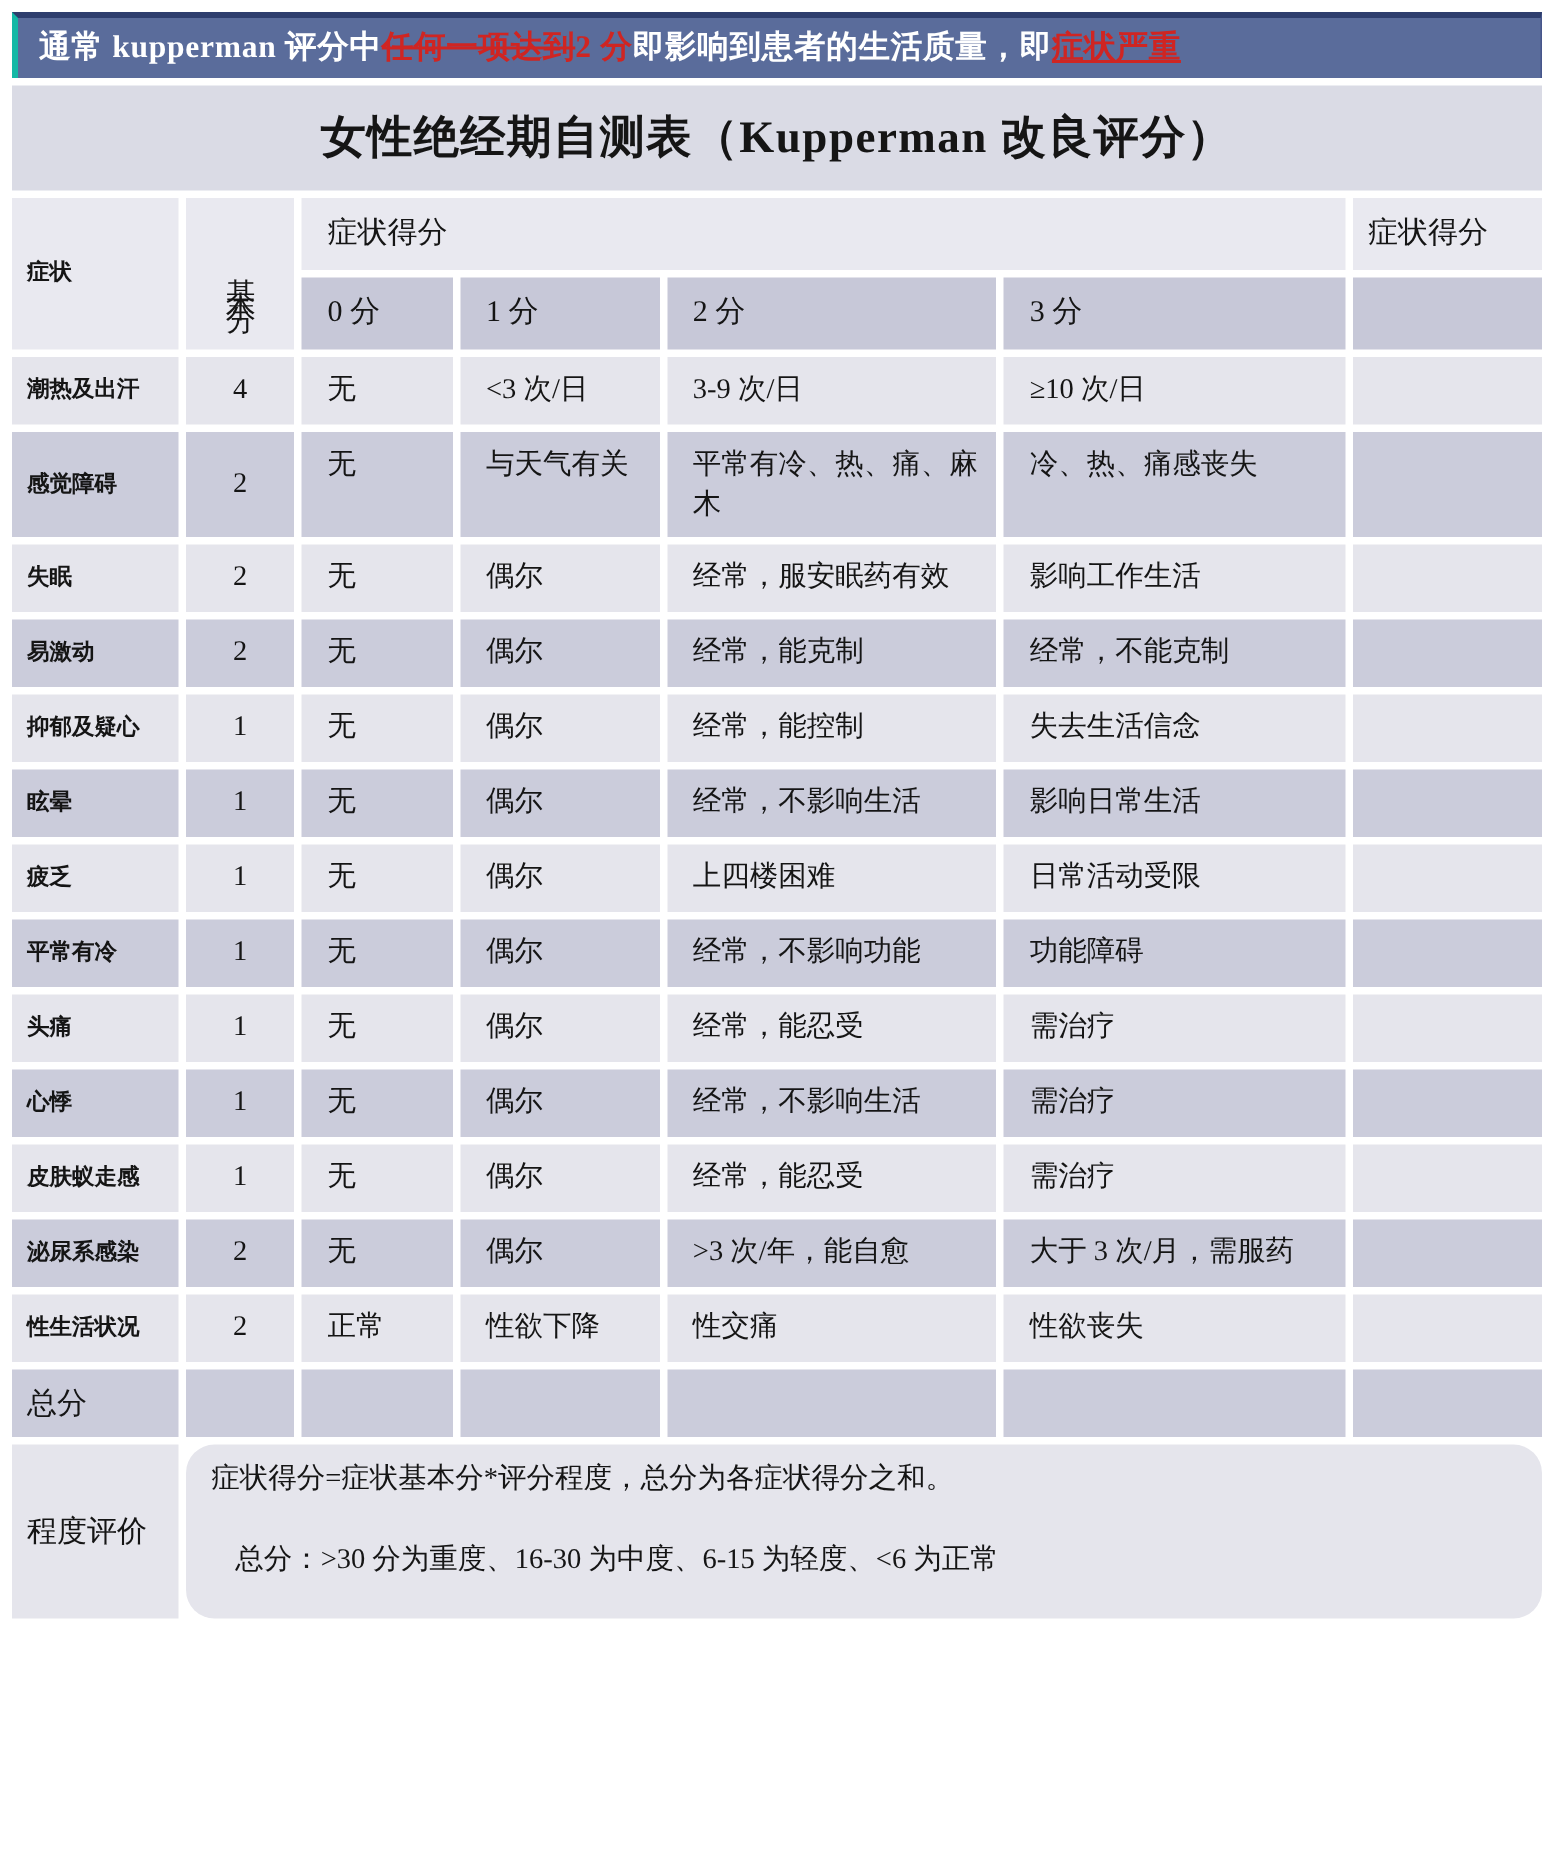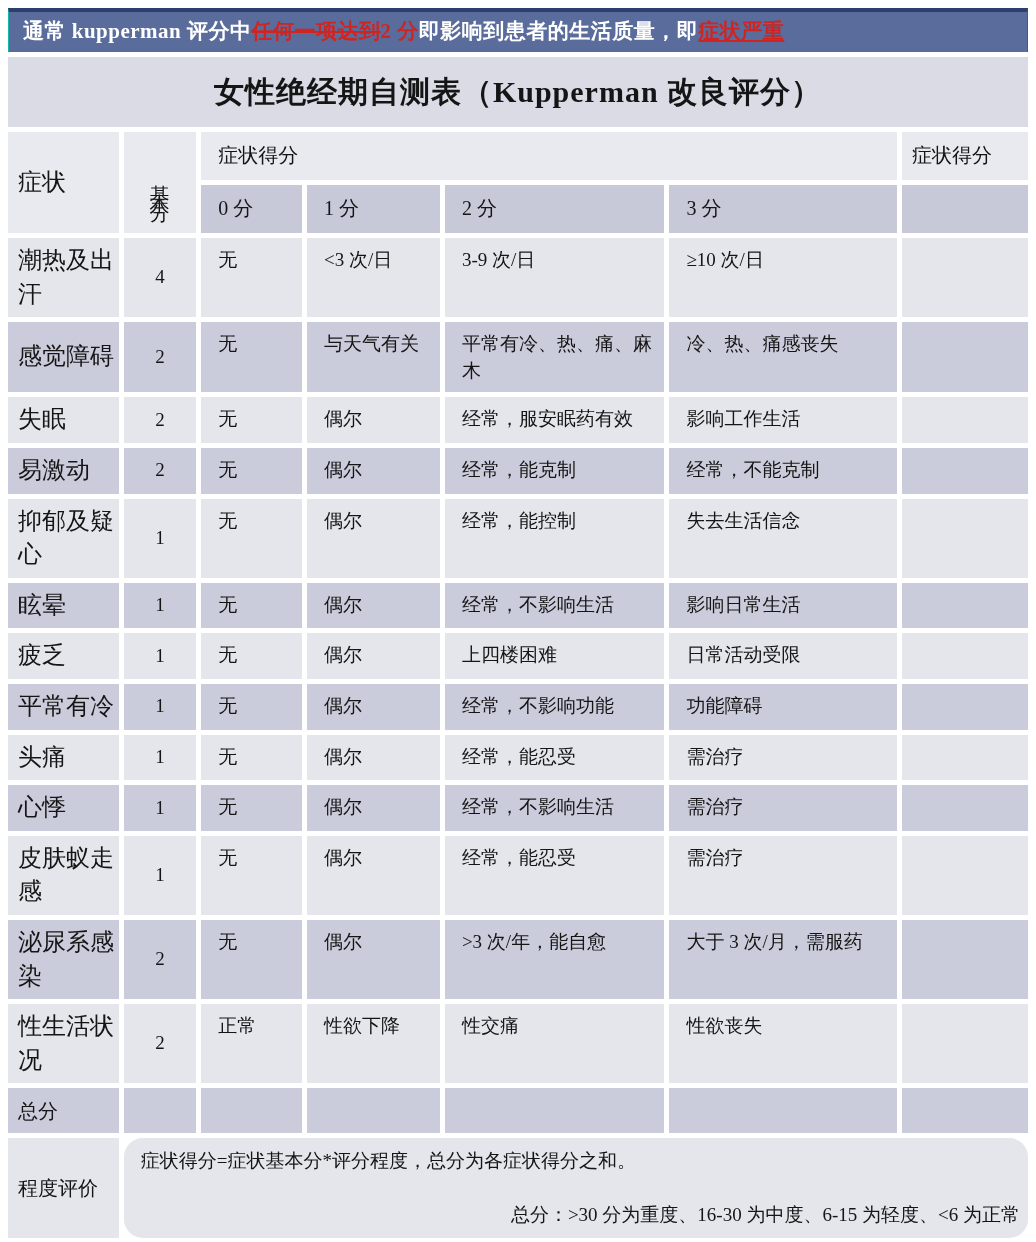--- a/index.html
+++ b/index.html
@@ -22,21 +22,21 @@
     background:var(--page-bg);
     font-family:"Liberation Serif","DejaVu Sans",serif;
     color:var(--text);
   }
   .page{padding:8px 3px 6px 3px;}
   .banner{
     margin:0 5px;
     min-height:44px;
     background:var(--banner-bg);
     border-top:4px solid var(--banner-border);
-    border-left:1px solid #14b8a6;
+    border-left:4px solid #14b8a6;
     border-right:1px solid #47568b;
     display:flex;
     align-items:center;
     padding:2px 10px 4px 14px;
     font-size:21px;
     font-weight:bold;
     color:var(--banner-text);
     letter-spacing:0.5px;
   }
   .seg-red{color:var(--red);}
@@ -63,21 +63,22 @@
     font-weight:bold;
     height:70px;
     padding:8px;
     letter-spacing:1px;
   }
   .hcell{background:var(--header-bg);height:48px;font-size:20px;}
   .subh{background:var(--subheader-bg);height:48px;font-size:20px;}
   .symptom-cell{
     vertical-align:middle;
     padding:6px 4px 6px 10px;
-    font-size:24px;
+    font-size:15px;
+    font-weight:bold;
   }
   .base-cell{
     vertical-align:middle;
     text-align:center;
     padding:4px;
   }
   .vert{
     writing-mode:vertical-rl;
     text-orientation:upright;
     margin:4px auto;
@@ -86,21 +87,21 @@
   }
   .row-light td{background:var(--row-light);}
   .row-dark td{background:var(--row-dark);}
   tr.data-row td{height:45px;}
   .total-row td{height:45px;background:var(--row-dark);}
   .total-label{vertical-align:middle;padding:6px 0 6px 10px;font-size:20px;}
   .eval-row td{background:var(--row-light);height:98px;}
   .eval-label{vertical-align:middle;padding:6px 4px 6px 10px;font-size:20px;}
   .eval-body{vertical-align:middle;padding:10px 8px 10px 17px;border-radius:19px;}
   .eval-line1{margin:0 0 27px 0;}
-  .eval-line2{margin:0;text-align:right;}
+  .eval-line2{margin:16px;}
 </style>
 </head>
 <body>
 
 <div class="page">
 
   <div class="banner">
     <span>通常 kupperman 评分中</span>
       <span class="seg-red-strike">任何一项达到</span>
       <span class="seg-red"> 2 分</span>

